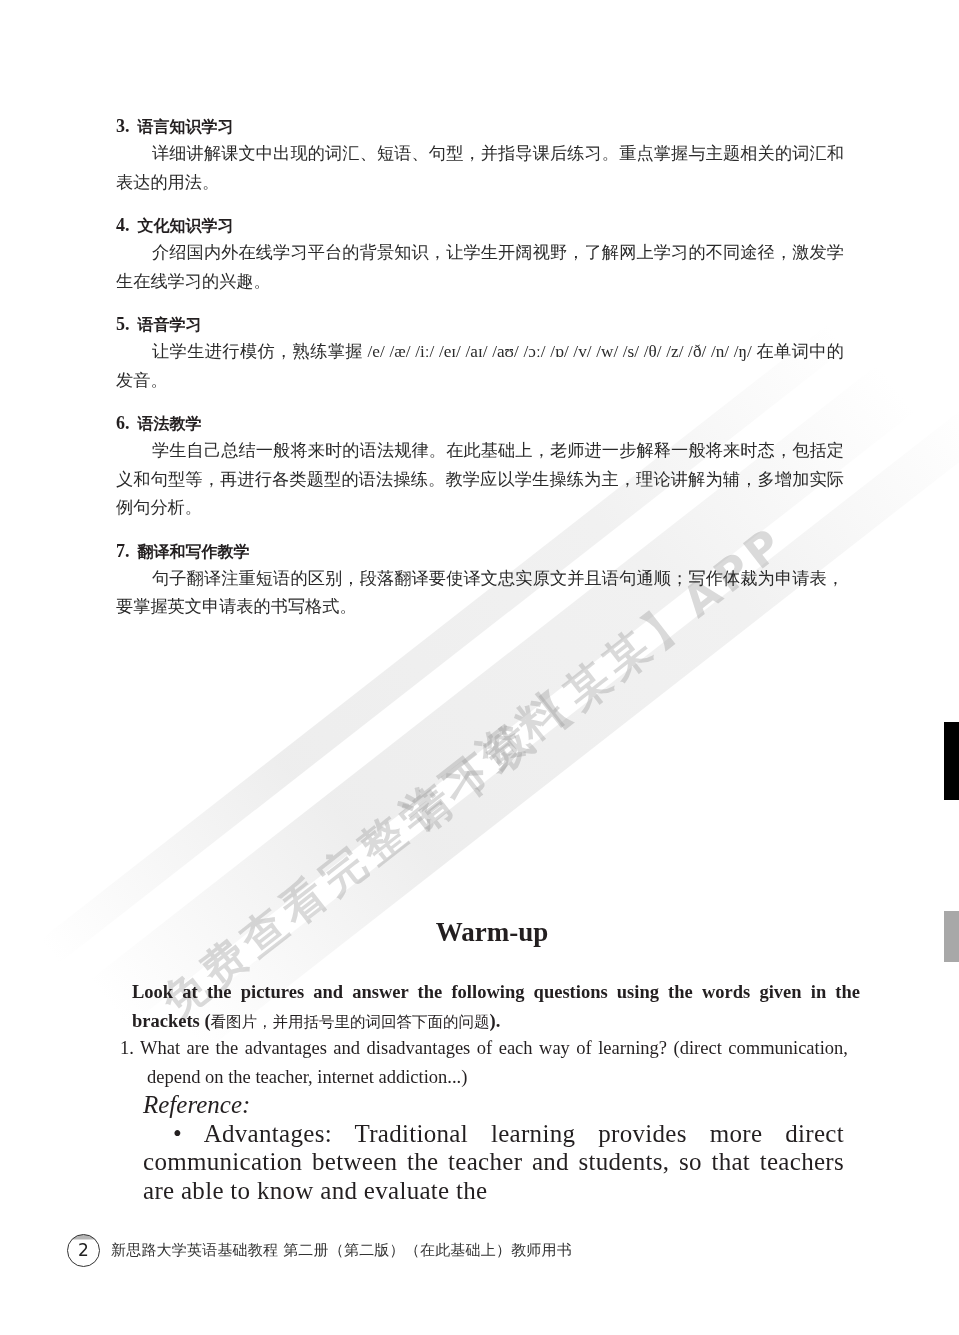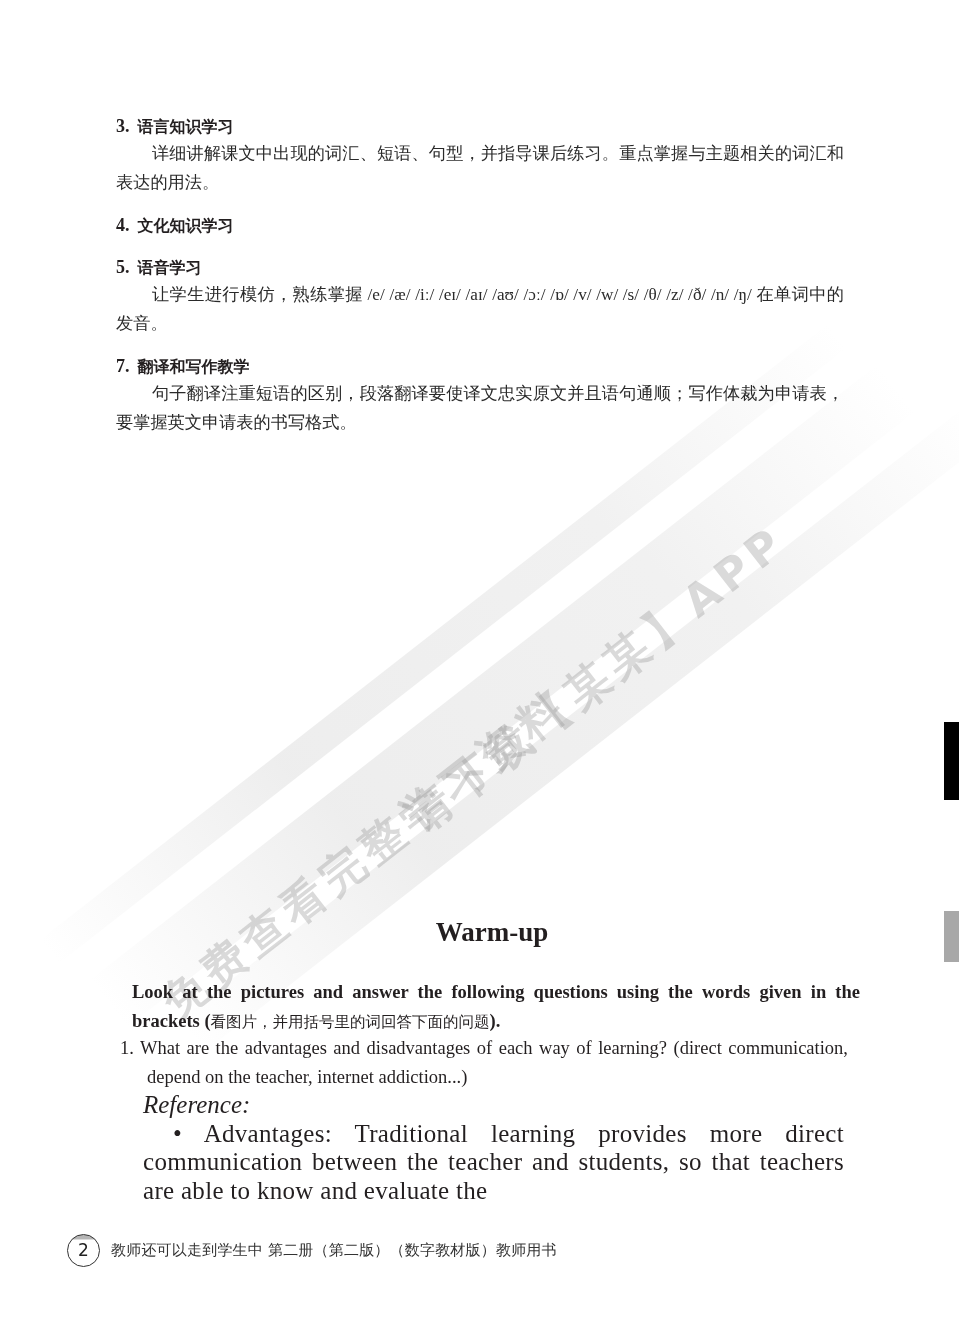--- a/index.html
+++ b/index.html
@@ -188,29 +188,36 @@
       <div class="sec-title">
         <span class="num">3.</span><span>语言知识学习</span>
       </div>
       <div class="para">详细讲解课文中出现的词汇、短语、句型，并指导课后练习。重点掌握与主题相关的词汇和表达的用法。</div>
     </div>
 
     <div class="section">
       <div class="sec-title">
         <span class="num">4.</span><span>文化知识学习</span>
       </div>
+      <div class="para">介绍国内外在线学习平台的背景知识，让学生开阔视野，了解网上学习的不同途径，激发学生在线学习的兴趣。</div>
     </div>
 
     <div class="section">
       <div class="sec-title">
         <span class="num">5.</span><span>语音学习</span>
       </div>
       <div class="para">让学生进行模仿，熟练掌握 /e/ /æ/ /iː/ /eɪ/ /aɪ/ /aʊ/ /ɔː/ /ɒ/ /v/ /w/ /s/ /θ/ /z/ /ð/ /n/ /ŋ/ 在单词中的发音。</div>
     </div>
 
+    <div class="section">
+      <div class="sec-title">
+        <span class="num">6.</span><span>语法教学</span>
+      </div>
+      <div class="para">学生自己总结一般将来时的语法规律。在此基础上，老师进一步解释一般将来时态，包括定义和句型等，再进行各类题型的语法操练。教学应以学生操练为主，理论讲解为辅，多增加实际例句分析。</div>
+    </div>
 
     <div class="section">
       <div class="sec-title">
         <span class="num">7.</span><span>翻译和写作教学</span>
       </div>
       <div class="para">句子翻译注重短语的区别，段落翻译要使译文忠实原文并且语句通顺；写作体裁为申请表，要掌握英文申请表的书写格式。</div>
     </div>
 
 
     <div class="warm-title">Warm-up</div>
@@ -225,15 +232,15 @@
       <div class="ref-label">Reference:</div>
       <div class="bullet-para">• Advantages: Traditional learning provides more direct communication between the teacher and students, so that teachers are able to know and evaluate the</div>
     </div>
   </div>
 
   <div class="side-tab black"></div>
   <div class="side-tab gray"></div>
 
   <div class="footer">
     <div class="page-circle">2</div>
-    <div class="book-title">教师还可以走到学生中 第二册（第二版）（数字教材版）教师用书</div>
+    <div class="book-title">新思路大学英语基础教程 第二册（第二版）（在此基础上）教师用书</div>
   </div>
 </div>
 
 </body></html>

